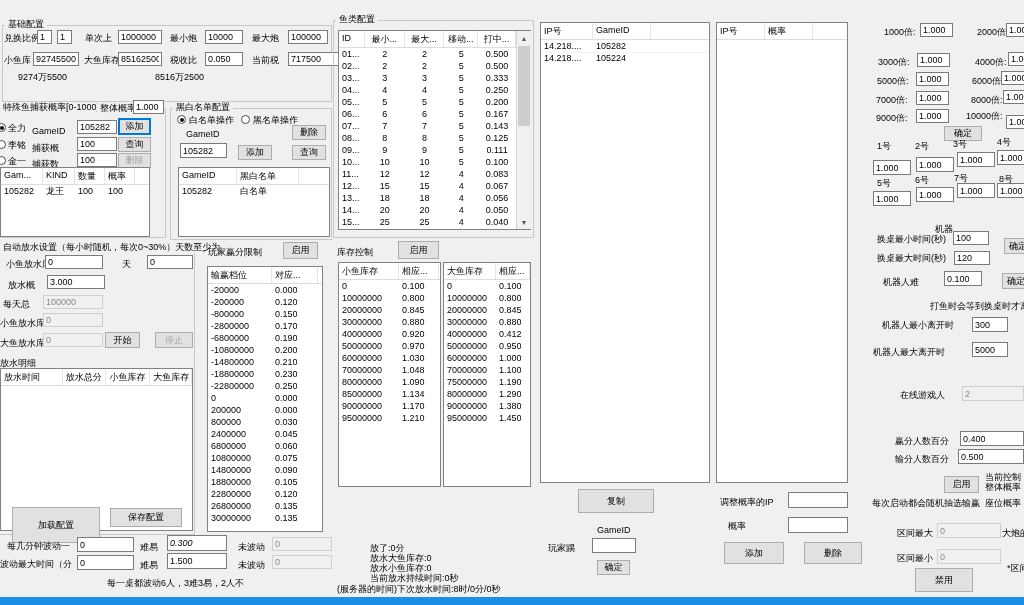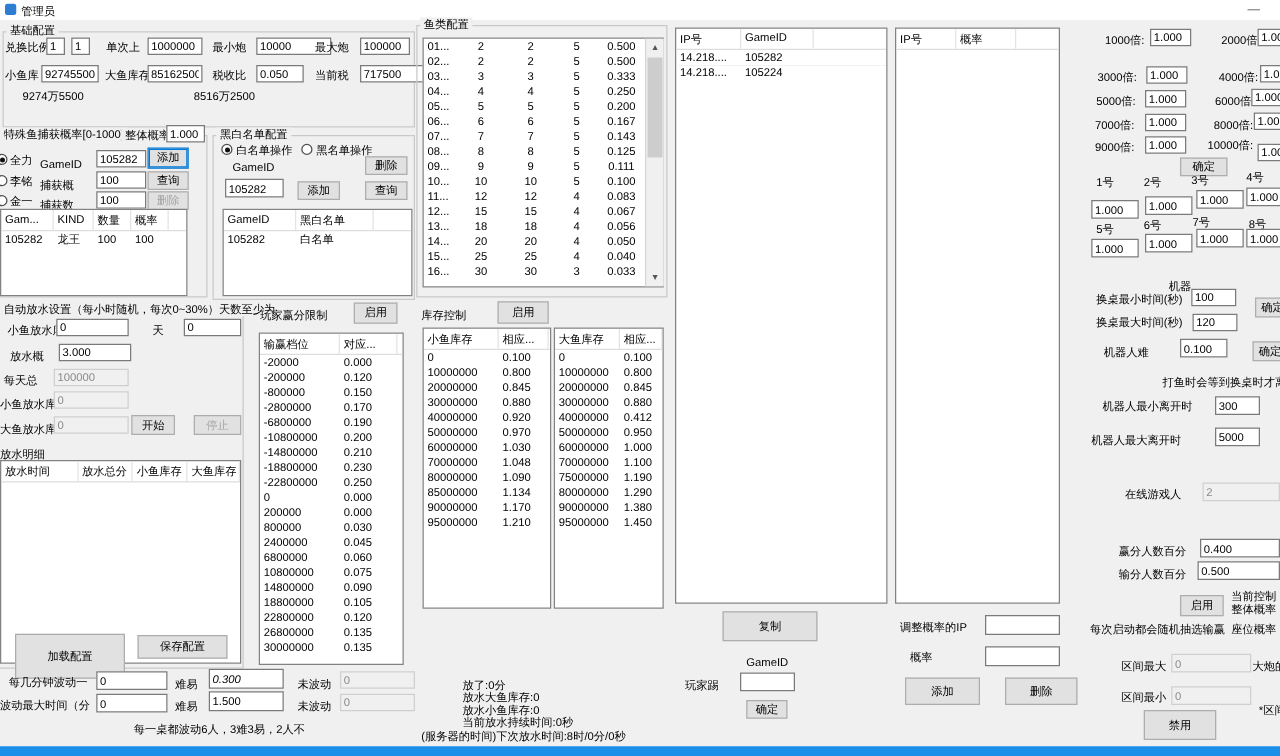--- a/index.html
+++ b/index.html
@@ -42,35 +42,30 @@
   .scroll{position:absolute;width:14px;background:#f0f0f0;border-left:1px solid #d5d5d5;}
   .scroll .arr{position:absolute;left:0;width:14px;height:14px;display:flex;align-items:center;justify-content:center;font-size:7px;color:#555;}
   .scroll .thumb{position:absolute;left:1px;width:12px;background:#cdcdcd;}
   #taskbar{position:absolute;left:0;top:597px;width:1024px;height:8px;background:#1a8fea;}
 </style>
 </head>
 <body>
 
 <div id="root">
 
-  <div id="titlebar">
-    <div class="appicon"></div>
-    <div class="ttl">管理员</div>
-    <div class="minbtn">—</div>
-  </div>
 
   <div class="grp" style="left:2px;top:25px;width:330px;height:77px"></div>
   <div class="grptitle" style="left:5px;top:19px">基础配置</div>
   <div class="lbl" style="left:4px;top:33px">兑换比例:</div>
   <input class="inp" style="left: 37px; top: 30px; width: 15px;" value="1">
   <input class="inp" style="left: 57px; top: 30px; width: 15px;" value="1">
   <div class="lbl" style="left:85px;top:33px">单次上</div>
   <input class="inp" style="left: 118px; top: 30px; width: 44px;" value="1000000">
   <div class="lbl" style="left:170px;top:33px">最小炮</div>
-  <input class="inp" style="left: 205px; top: 30px; width: 60px;" value="10000">
+  <input class="inp" style="left: 205px; top: 30px; width: 38px;" value="10000">
   <div class="lbl" style="left:252px;top:33px">最大炮</div>
   <input class="inp" style="left: 288px; top: 30px; width: 40px;" value="100000">
   <div class="lbl" style="left:4px;top:55px">小鱼库</div>
   <input class="inp" style="left: 33px; top: 52px; width: 46px;" value="92745500">
   <div class="lbl" style="left:84px;top:55px">大鱼库存:</div>
   <input class="inp" style="left: 118px; top: 52px; width: 44px;" value="85162500">
   <div class="lbl" style="left:170px;top:55px">税收比</div>
   <input class="inp" style="left: 205px; top: 52px; width: 38px;" value="0.050">
   <div class="lbl" style="left:252px;top:55px">当前税</div>
   <input class="inp" style="left: 288px; top: 52px; width: 60px;" value="717500">
@@ -133,20 +128,27 @@
         <div class="trow">
           <span class="c0">105282</span>
           <span class="c1">白名单</span>
         </div>
       </div>
     </div>
 
   <div class="grp" style="left:333px;top:20px;width:201px;height:218px"></div>
   <div class="grptitle" style="left:336px;top:14px">鱼类配置</div>
   <div class="tbl" id="fish-table" style="left:338px;top:30px;width:193px;height:200px;padding-right:14px">
+      <div class="thead">
+        <span class="c0">ID</span>
+        <span class="c1">最小...</span>
+        <span class="c2">最大...</span>
+        <span class="c3">移动...</span>
+        <span class="c4">打中...</span>
+      </div>
       <div class="tbody">
         <div class="trow">
           <span class="c0">01...</span>
           <span class="c1">2</span>
           <span class="c2">2</span>
           <span class="c3">5</span>
           <span class="c4">0.500</span>
         </div>
         <div class="trow">
           <span class="c0">02...</span>

